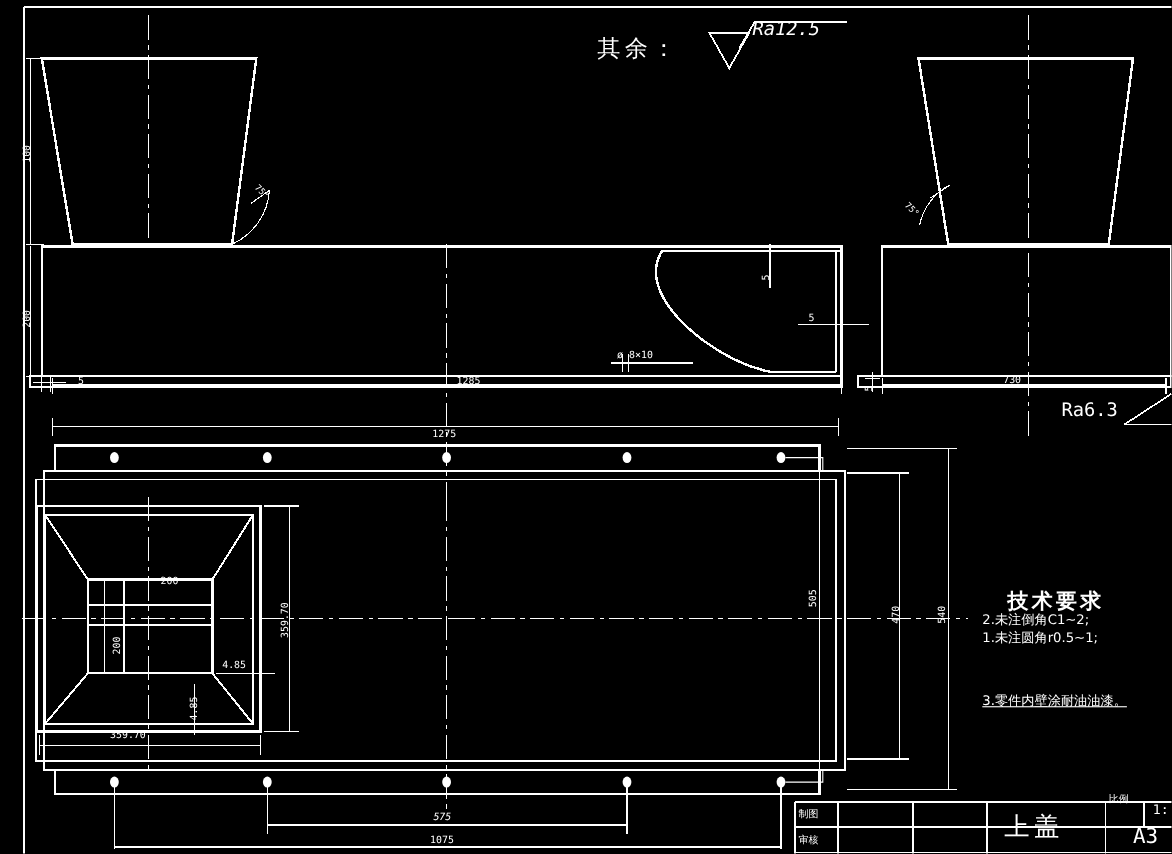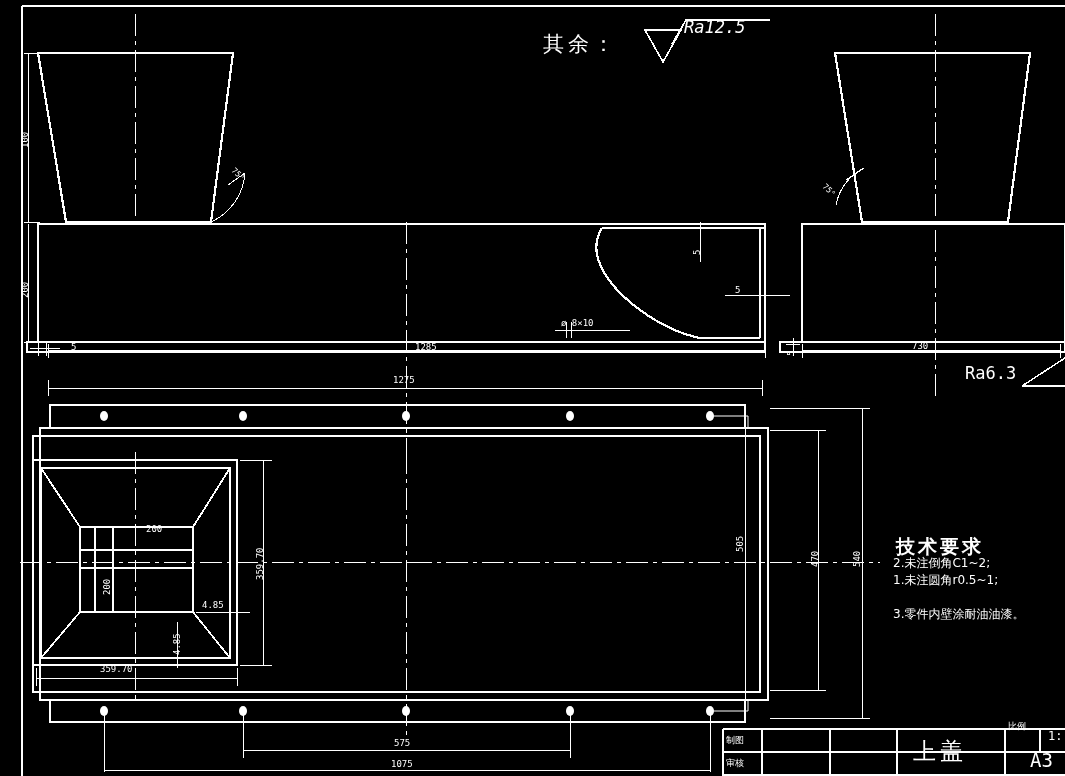--- a/index.html
+++ b/index.html
@@ -203,45 +203,45 @@
 
   <div class="cn qiyu" style="left:543px;top:30px;">其余：</div>
   <div class="lbl ra" style="left:684px;top:22px;font-style:italic;">Ra12.5</div>
   <div class="lbl ra" style="left:965px;top:368px;">Ra6.3</div>
 
   <div class="lbl rot" style="left:20px;top:148px;">100</div>
   <div class="lbl rot" style="left:20px;top:298px;">200</div>
   <div class="lbl rot45" style="left:236px;top:166px;font-size:8px;">75°</div>
   <div class="lbl" style="left:71px;top:342px;">5</div>
   <div class="lbl" style="left:415px;top:342px;">1285</div>
-  <div class="lbl" style="left:393px;top:375px;">1275</div>
+  <div class="lbl" style="left:393px;top:390px;">1275</div>
   <div class="lbl" style="left:561px;top:318px;">ø 8×10</div>
   <div class="lbl rot" style="left:692px;top:255px;">5</div>
   <div class="lbl" style="left:735px;top:285px;">5</div>
 
   <div class="lbl rot45" style="left:827px;top:182px;font-size:8px;">75°</div>
   <div class="lbl" style="left:912px;top:341px;">730</div>
   <div class="lbl rot" style="left:786px;top:356px;">5</div>
 
   <div class="lbl" style="left:146px;top:524px;">200</div>
   <div class="lbl rot" style="left:102px;top:595px;">200</div>
   <div class="lbl" style="left:100px;top:664px;">359.70</div>
   <div class="lbl rot" style="left:255px;top:580px;">359.70</div>
   <div class="lbl" style="left:202px;top:600px;">4.85</div>
   <div class="lbl rot" style="left:172px;top:655px;">4.85</div>
   <div class="lbl rot" style="left:735px;top:552px;">505</div>
   <div class="lbl rot" style="left:810px;top:567px;">470</div>
   <div class="lbl rot" style="left:852px;top:567px;">540</div>
-  <div class="lbl" style="left:394px;top:738px;">575</div>
+  <div class="lbl" style="left:394px;top:738px;font-style:italic;">575</div>
   <div class="lbl" style="left:391px;top:759px;">1075</div>
 
-  <div class="cn tech-title" style="left:896px;top:534px;">技术要求</div>
+  <div class="cn tech-title" style="left:916px;top:534px;">技术要求</div>
   <div class="cn tech-line" style="left:893px;top:572px;">1.未注圆角r0.5~1;</div>
   <div class="cn tech-line" style="left:893px;top:555px;">2.未注倒角C1~2;</div>
-  <div class="cn tech-line" style="left:893px;top:606px;">3.零件内壁涂耐油油漆。</div>
+  <div class="cn tech-line" style="left:893px;top:629px;text-decoration:underline;">3.零件内壁涂耐油油漆。</div>
 
   <div class="cn tbsmall" style="left:726px;top:734px;">制图</div>
   <div class="cn tbsmall" style="left:726px;top:757px;">审核</div>
   <div class="cn tbtitle" style="left:913px;top:736px;">上盖</div>
   <div class="cn tbsmall" style="left:1008px;top:720px;">比例</div>
   <div class="lbl tbratio" style="left:1048px;top:731px;">1:</div>
   <div class="lbl tbA3" style="left:1030px;top:755px;text-align:right;">A3</div>
 
 </div>
 

